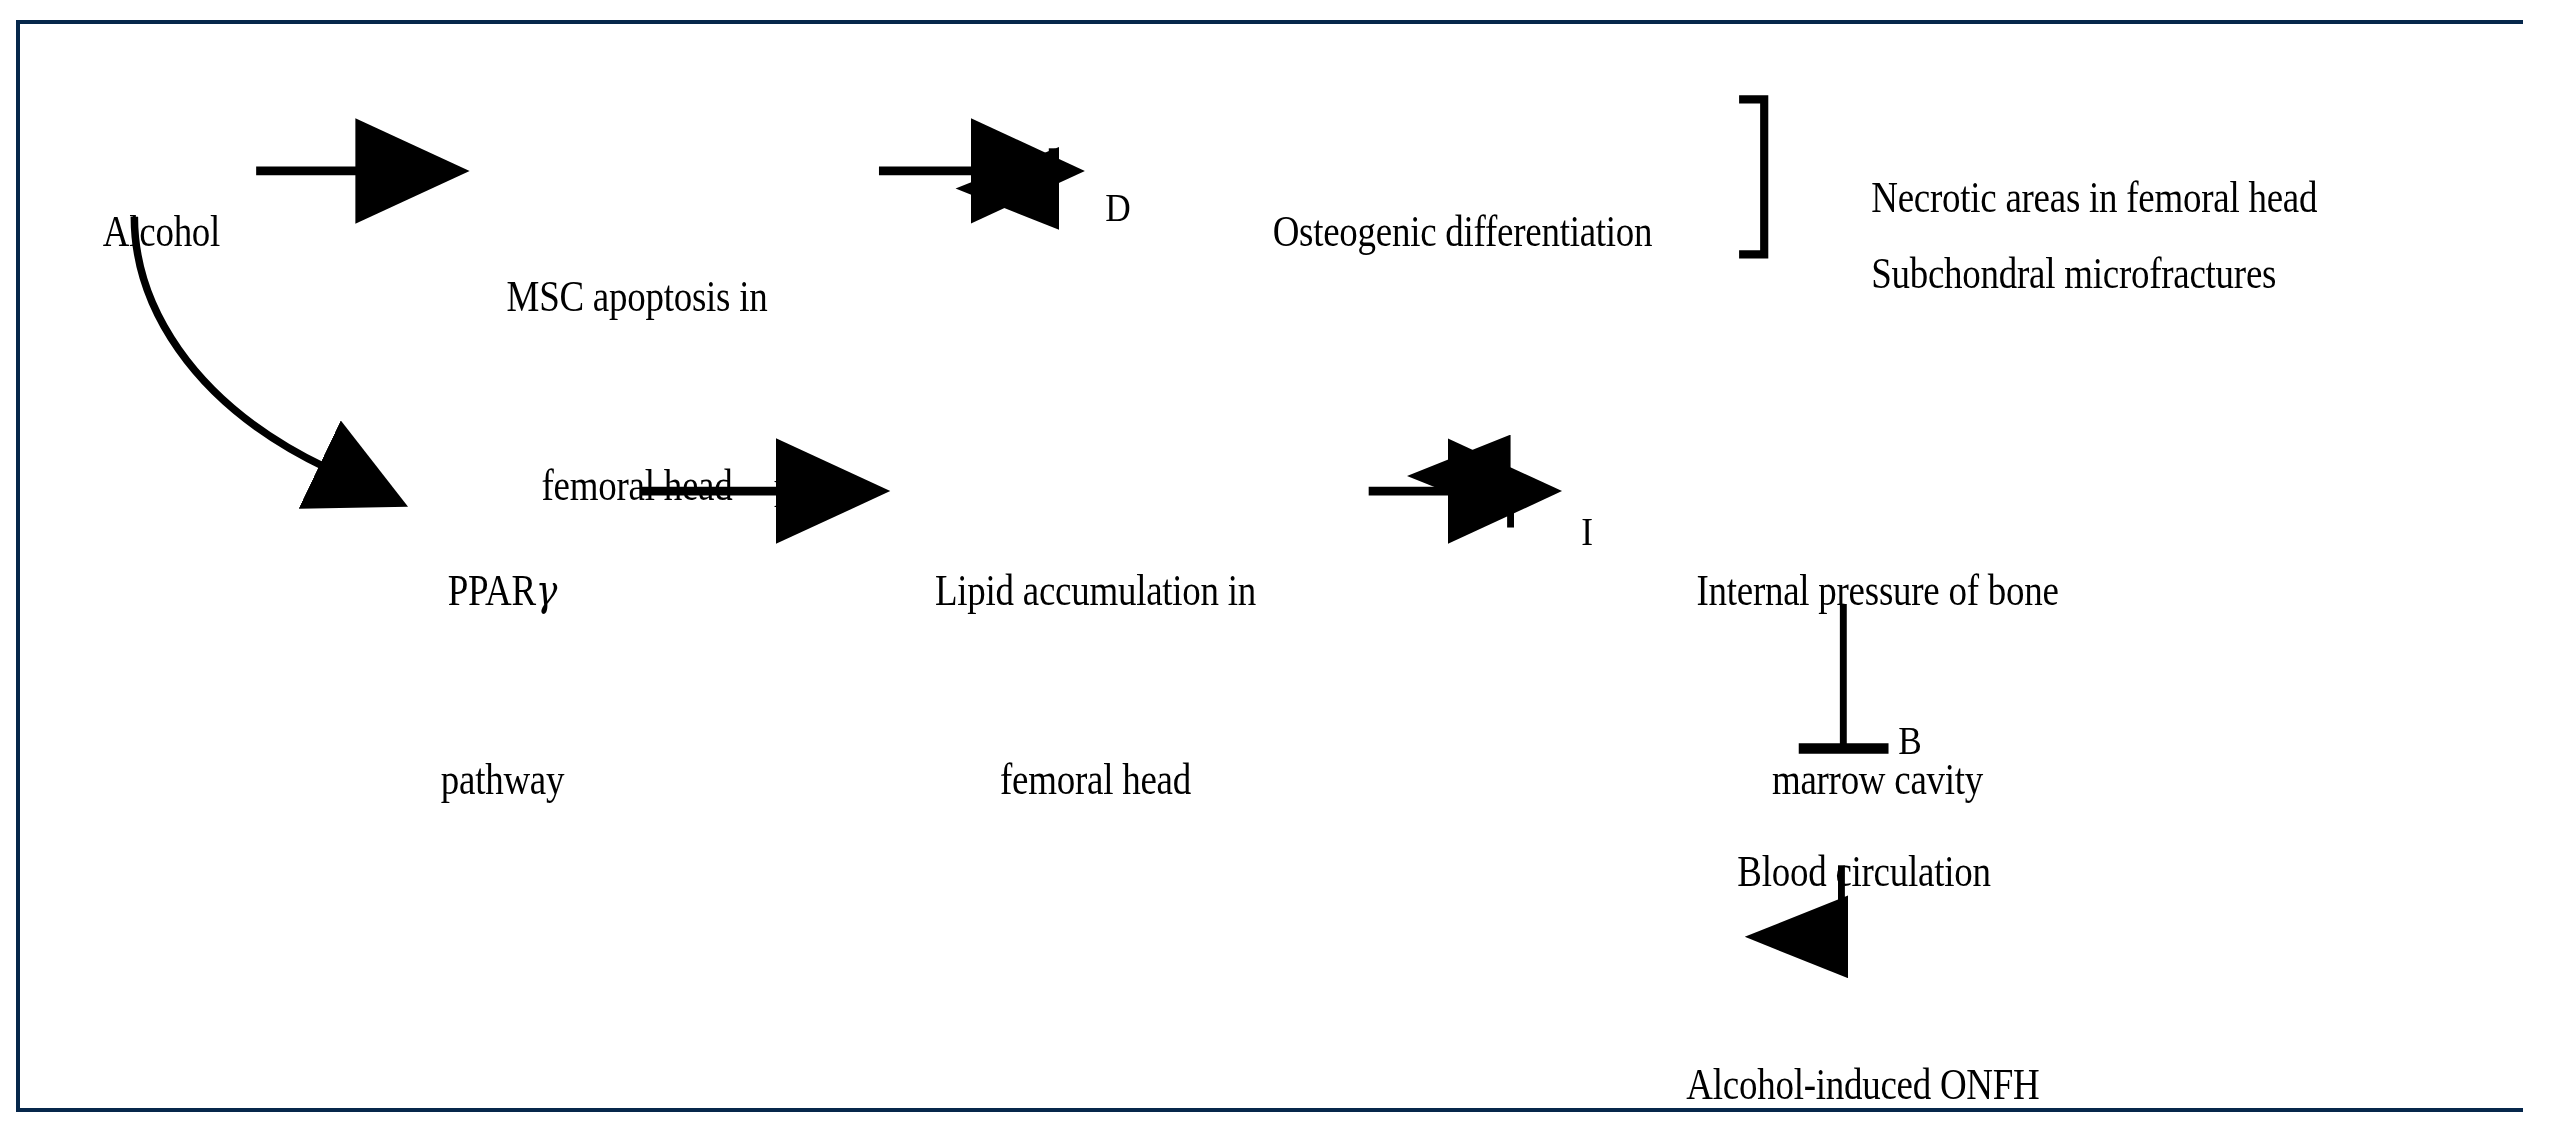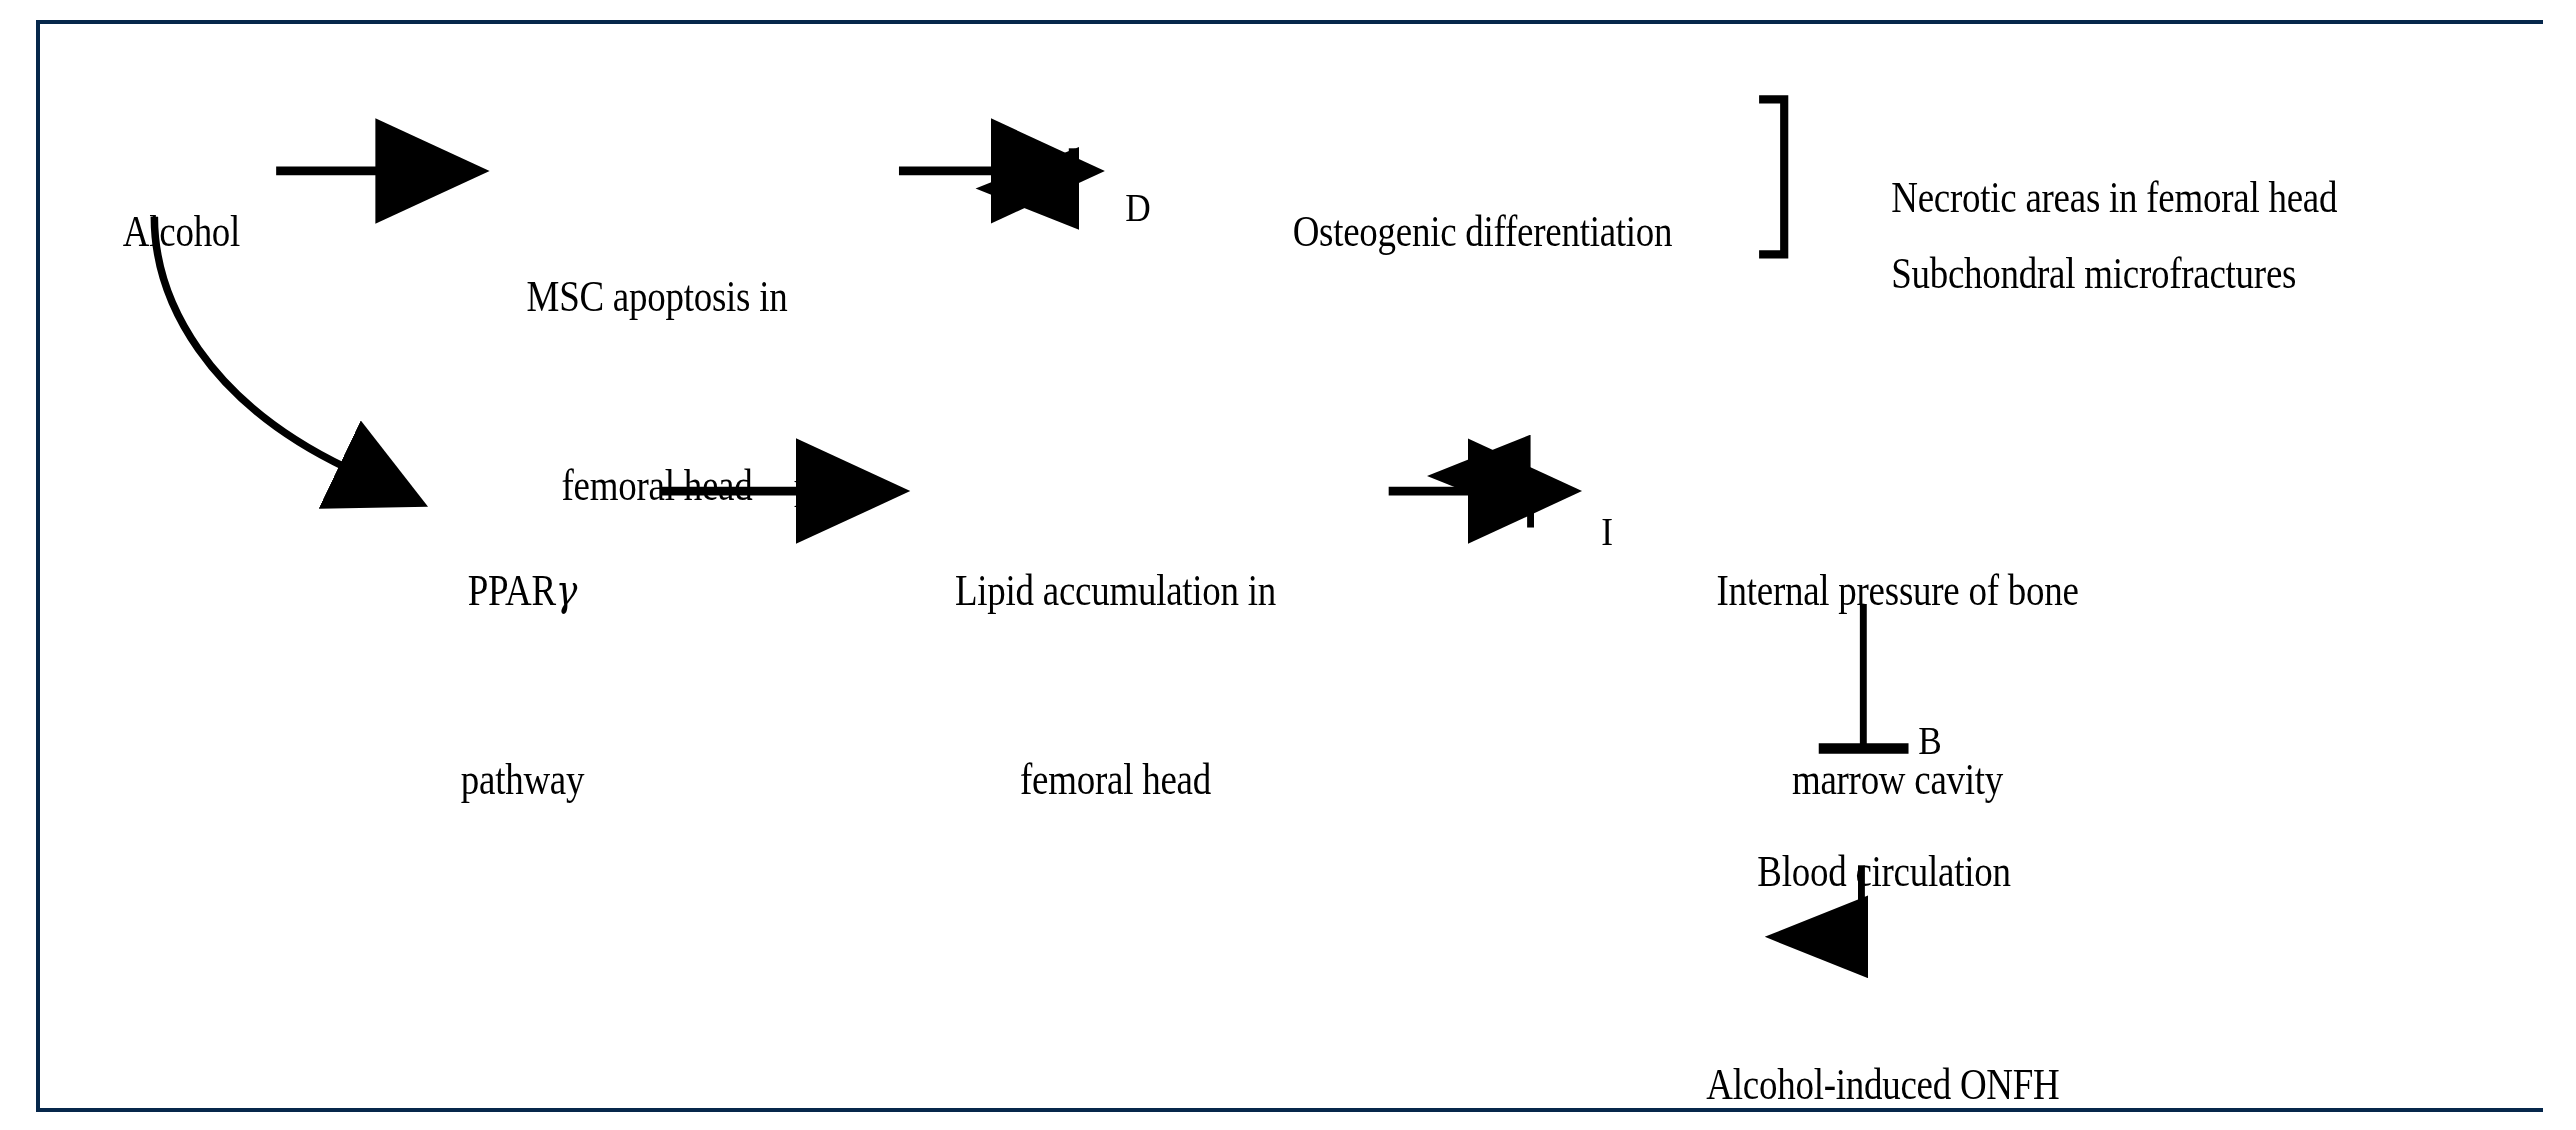--- a/index.html
+++ b/index.html
@@ -10,21 +10,20 @@
   }
   body {
     font-family: "Liberation Serif", "DejaVu Serif", serif;
   }
   #figure-root {
     position: relative;
     width: 2523px;
     height: 1131px;
     background: #ffffff;
     overflow: hidden;
-    margin-left: 20px;
   }
   #figure-frame {
     position: absolute;
     left: 16.3px;
     top: 20px;
     width: 2544px;
     height: 1092px;
     border: 4.4px solid #06274b;
     box-sizing: border-box;
     background: #ffffff;

